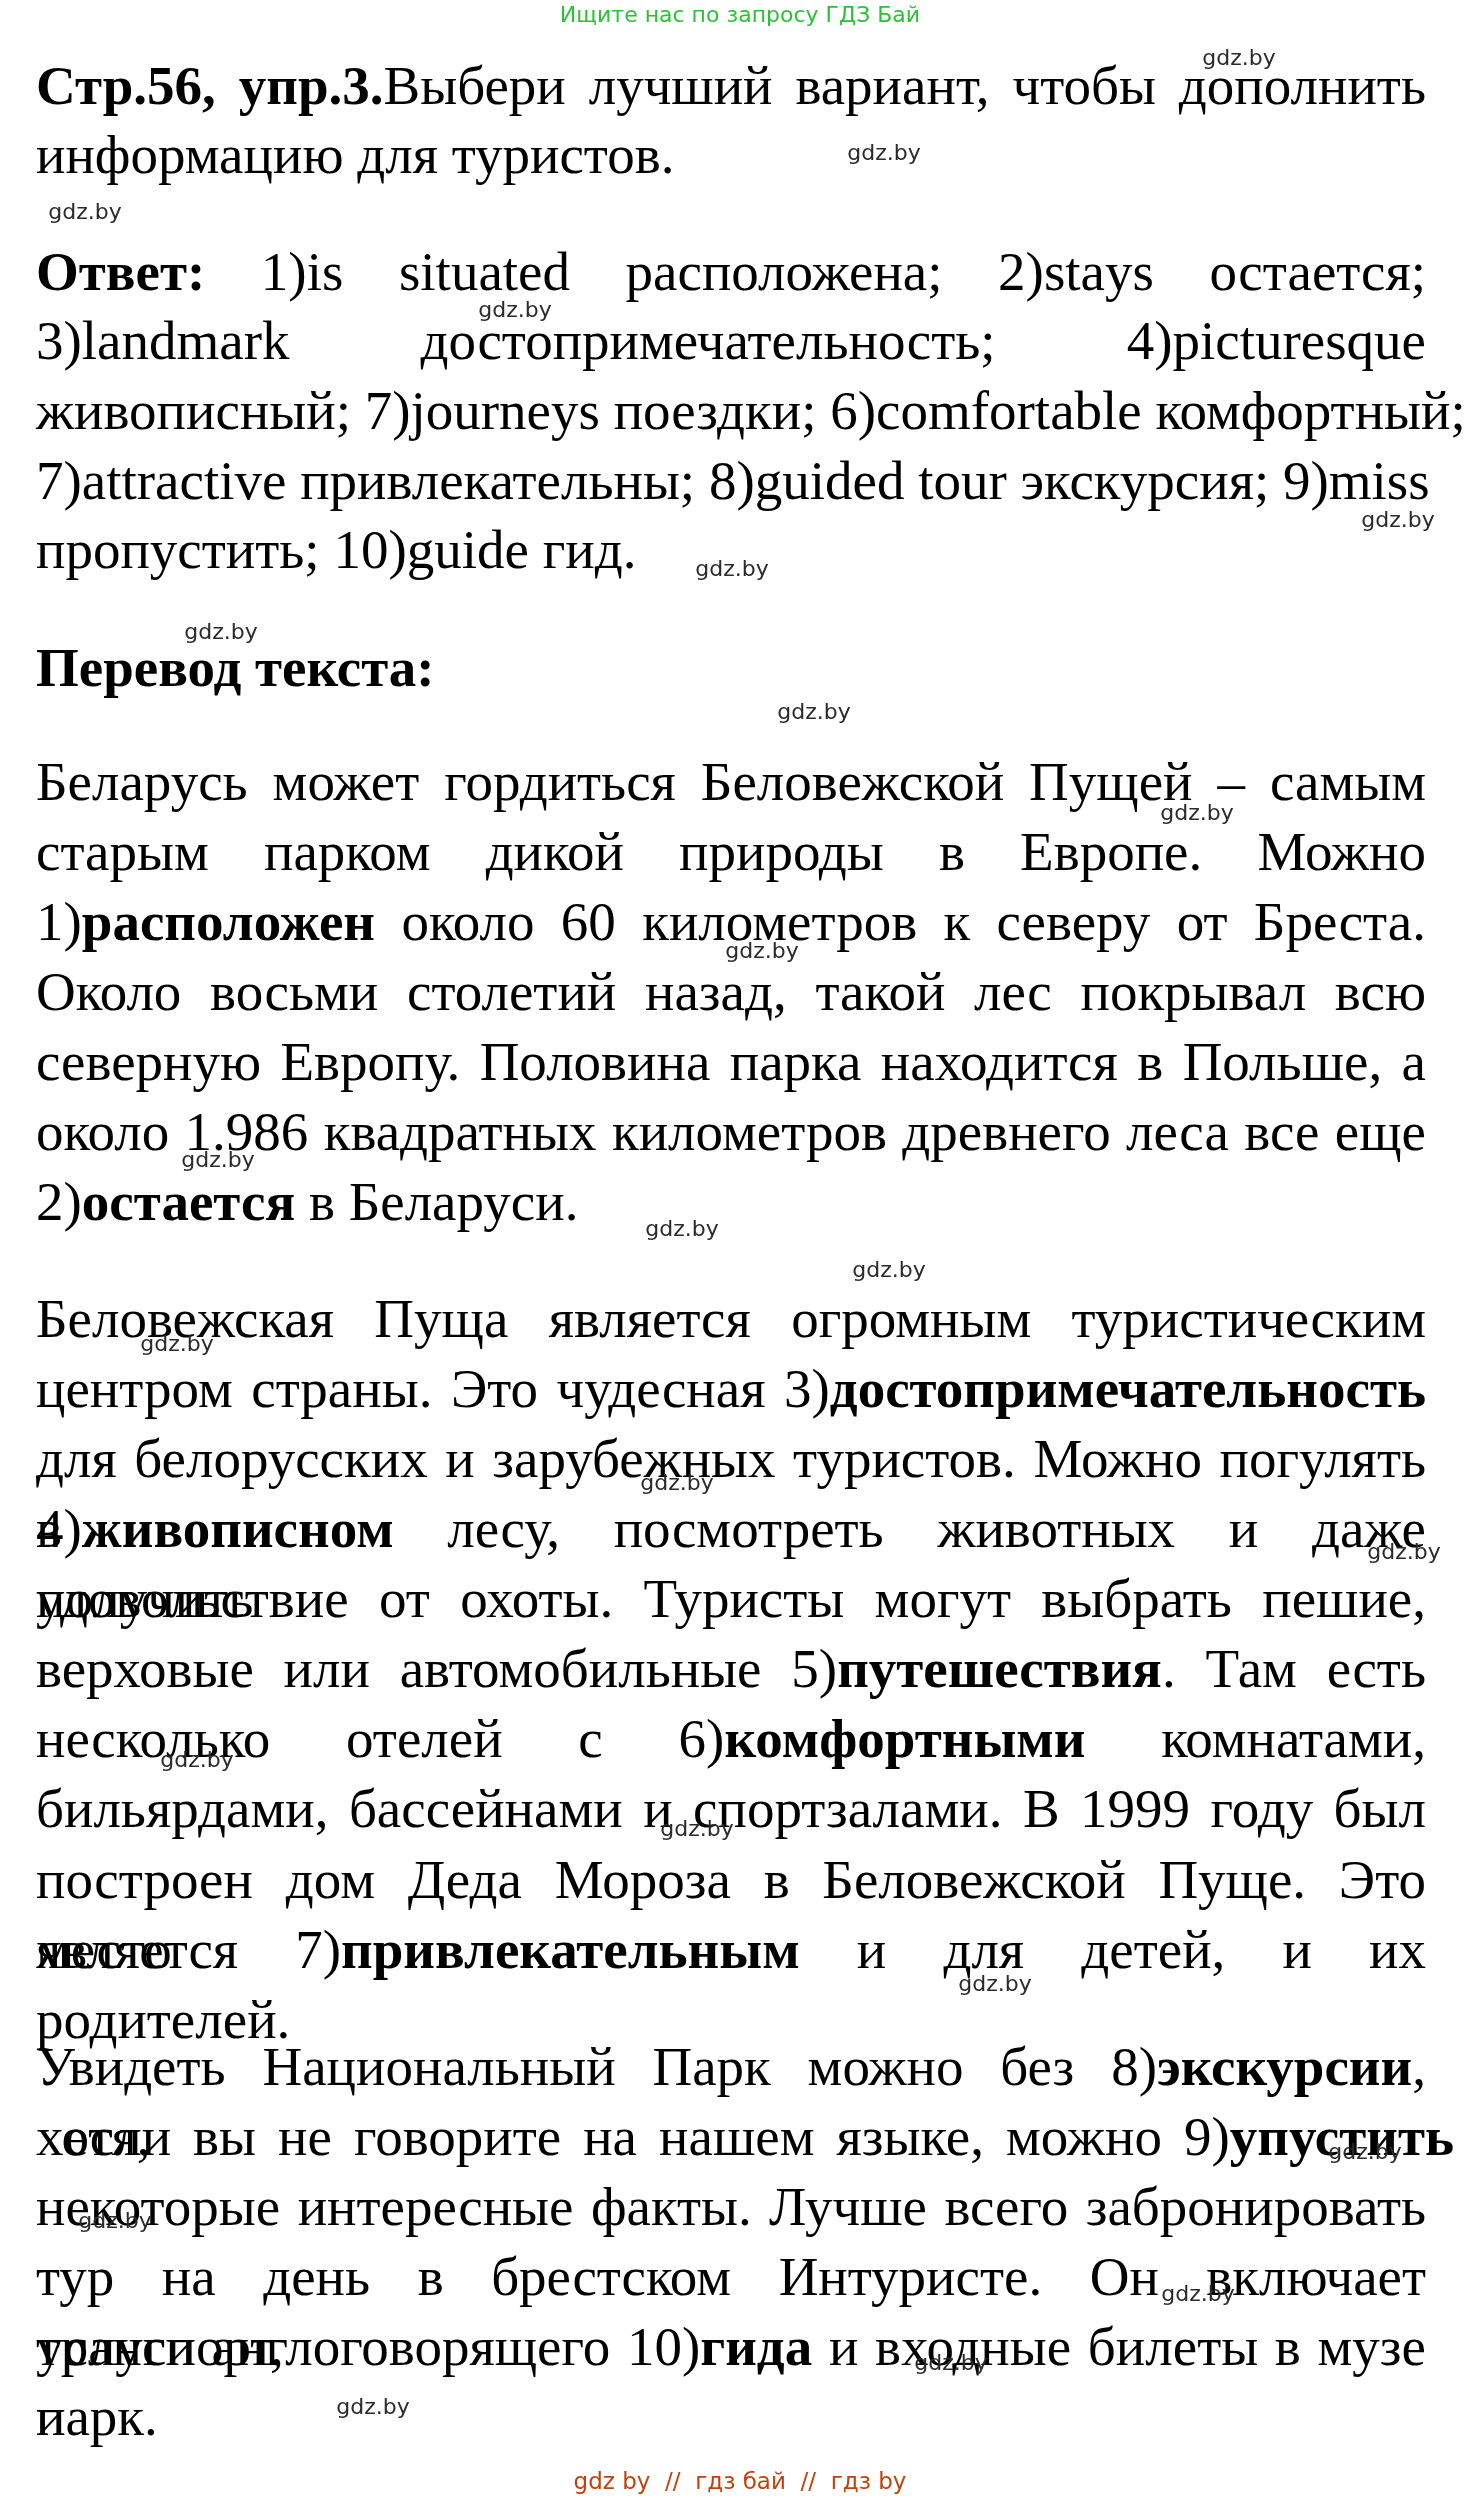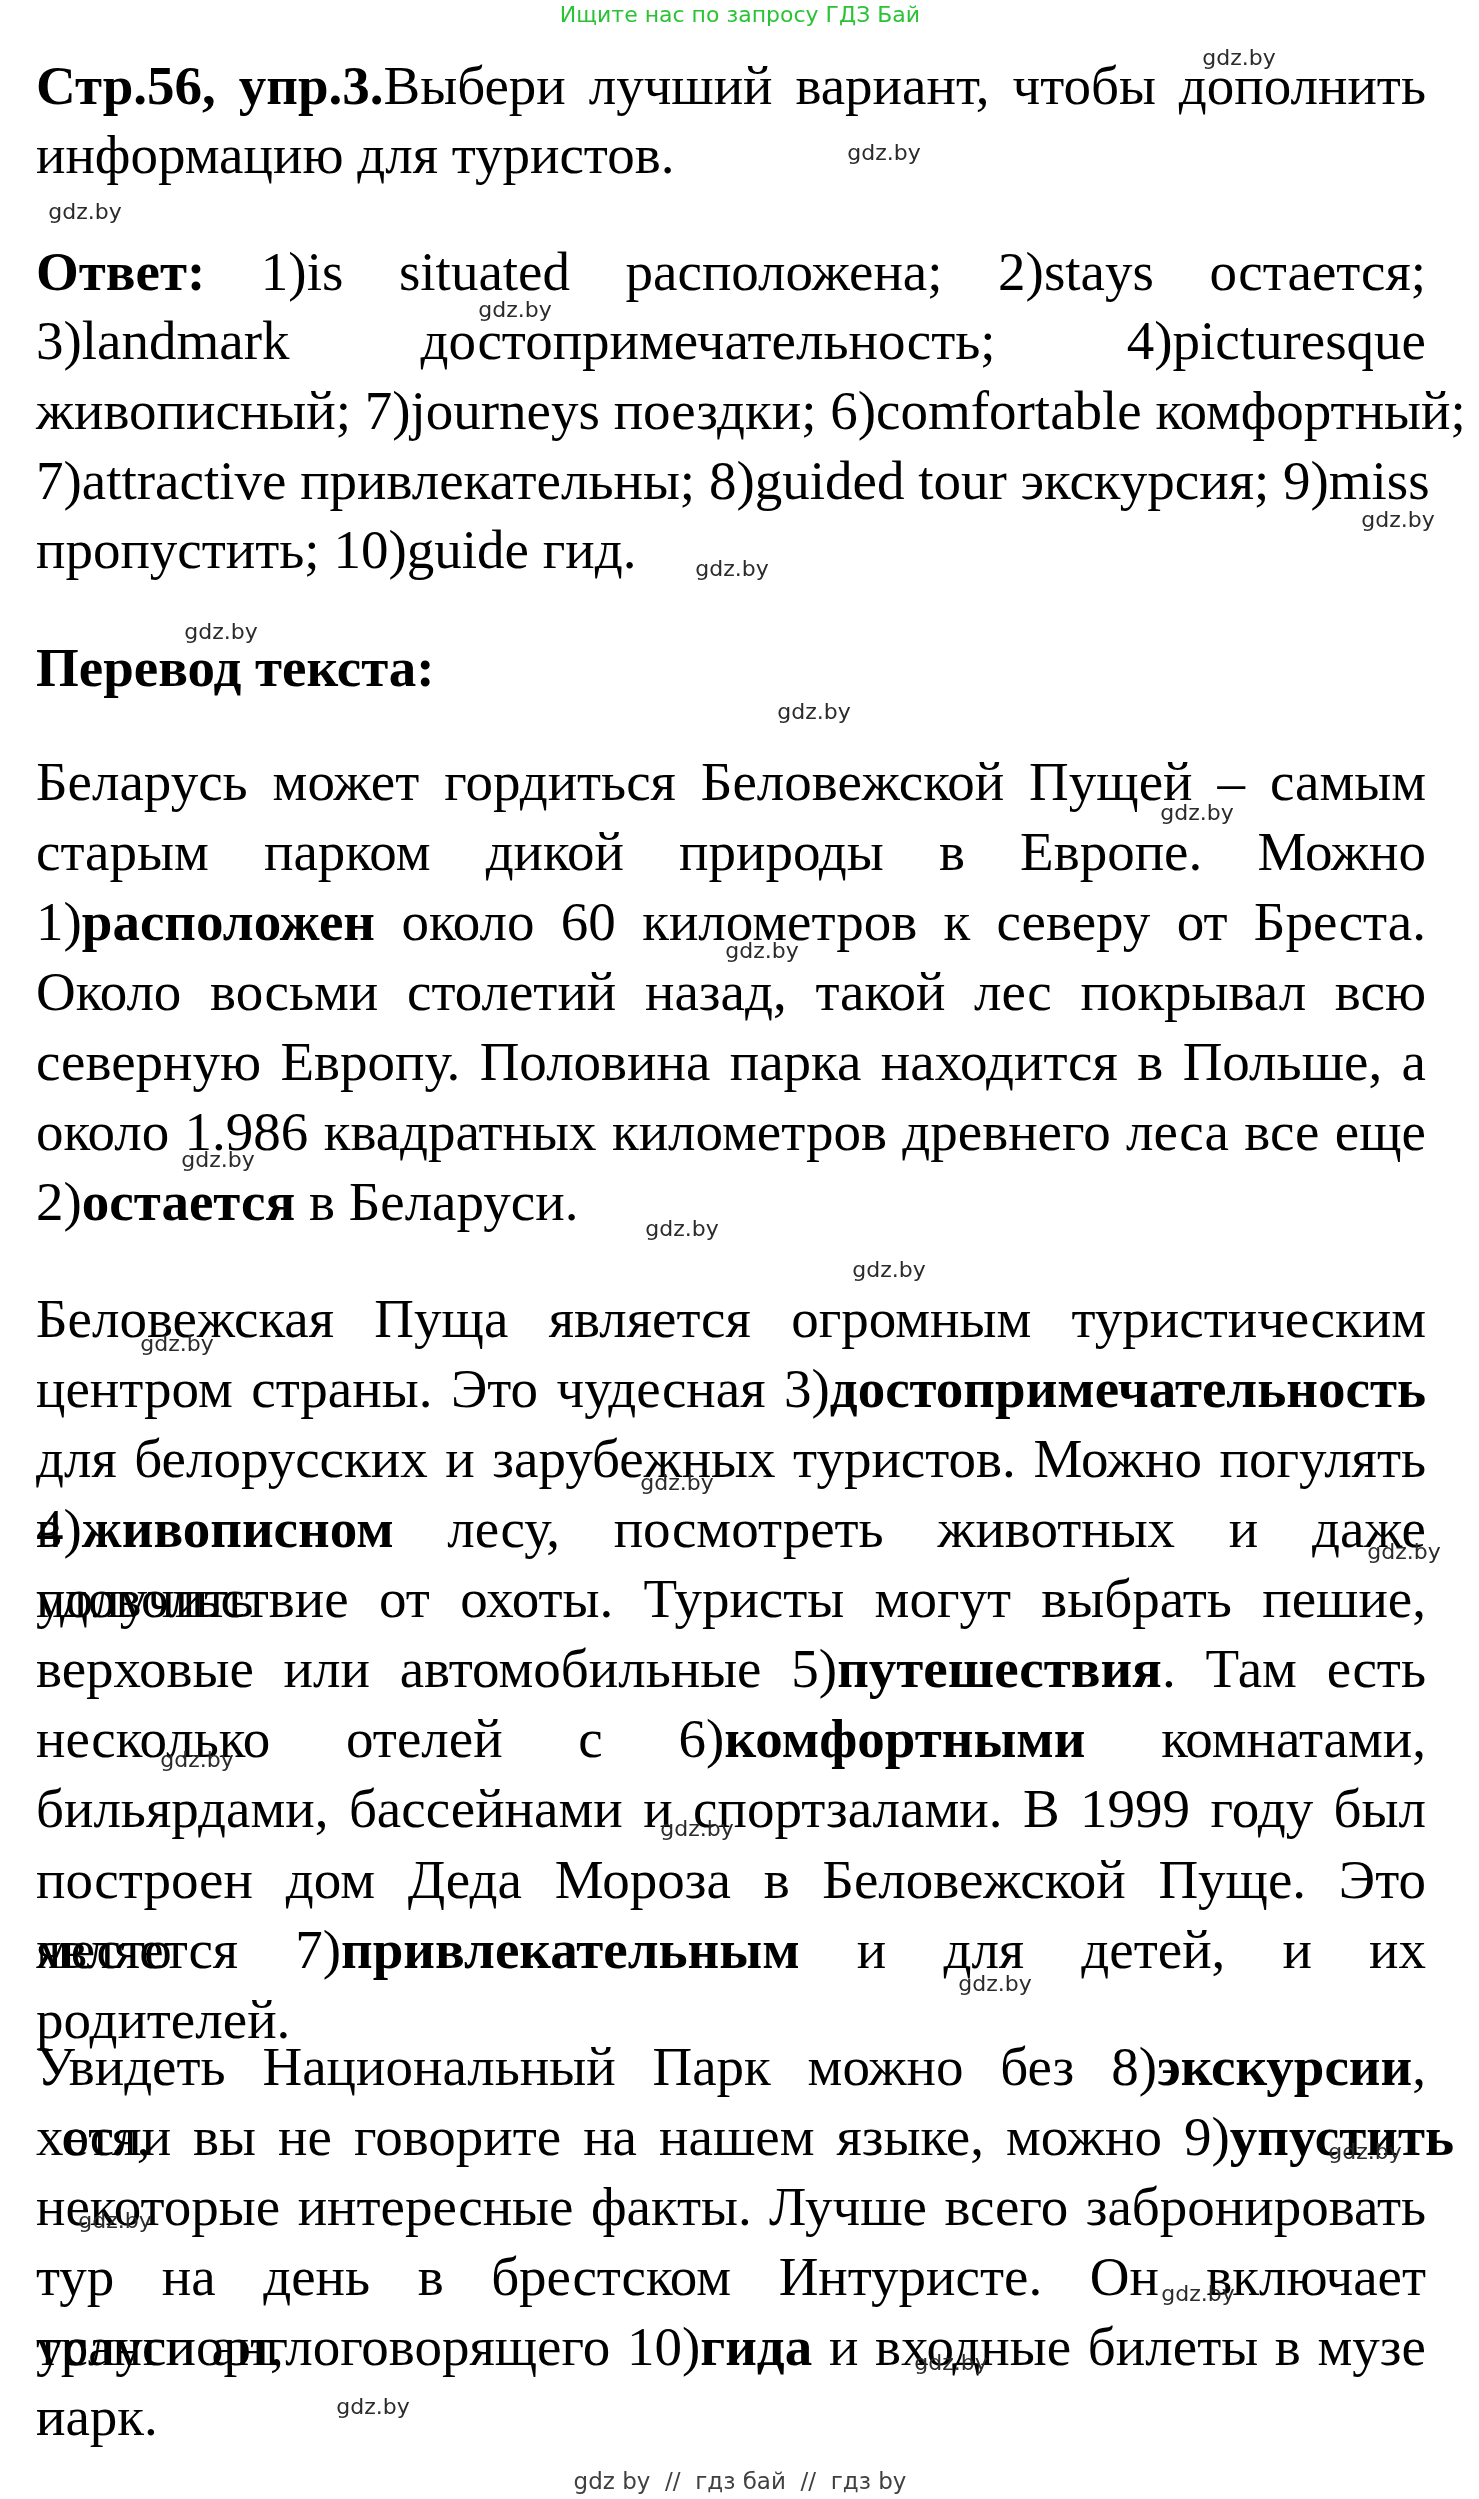--- a/index.html
+++ b/index.html
@@ -4,21 +4,21 @@
 <style>
   html, body { margin: 0; padding: 0; background: #ffffff; }
   body { width: 1480px; height: 2500px; position: relative; overflow: hidden; }
   .header-banner {
     position: absolute; left: 0; width: 1480px; top: 1.8px; text-align: center;
     font-family: "DejaVu Sans", sans-serif; font-size: 22px; color: #2bc336;
     line-height: 25.5px;
   }
   .footer-banner {
     position: absolute; left: 0; width: 1480px; top: 2468px; text-align: center;
-    font-family: "DejaVu Sans", sans-serif; font-size: 23px; color: #404040;
+    font-family: "DejaVu Sans", sans-serif; font-size: 23px; color: #c2410c;
     line-height: 27px; white-space: pre;
   }
   .doc {
     position: absolute; left: 36px; width: 1390px;
     font-family: "Liberation Serif", serif; color: #000;
     font-size: 55px;
   }
   .line {
     position: absolute; left: 0; width: 1390px; height: 70px;
     text-align: justify; text-align-last: justify; white-space: nowrap;

